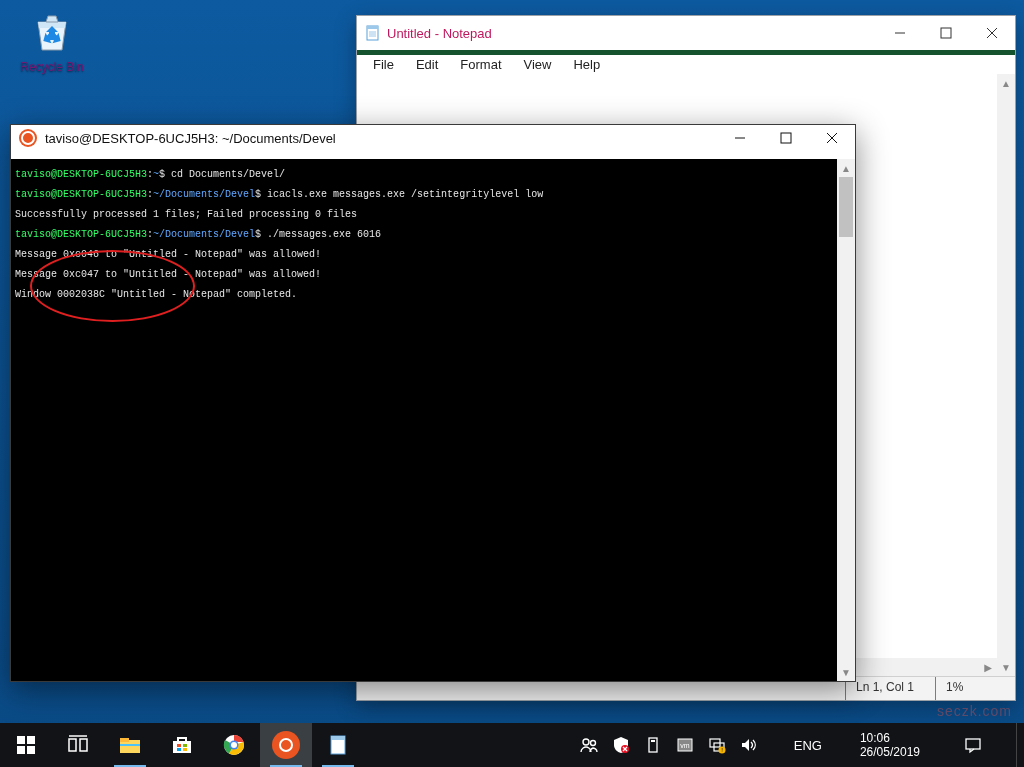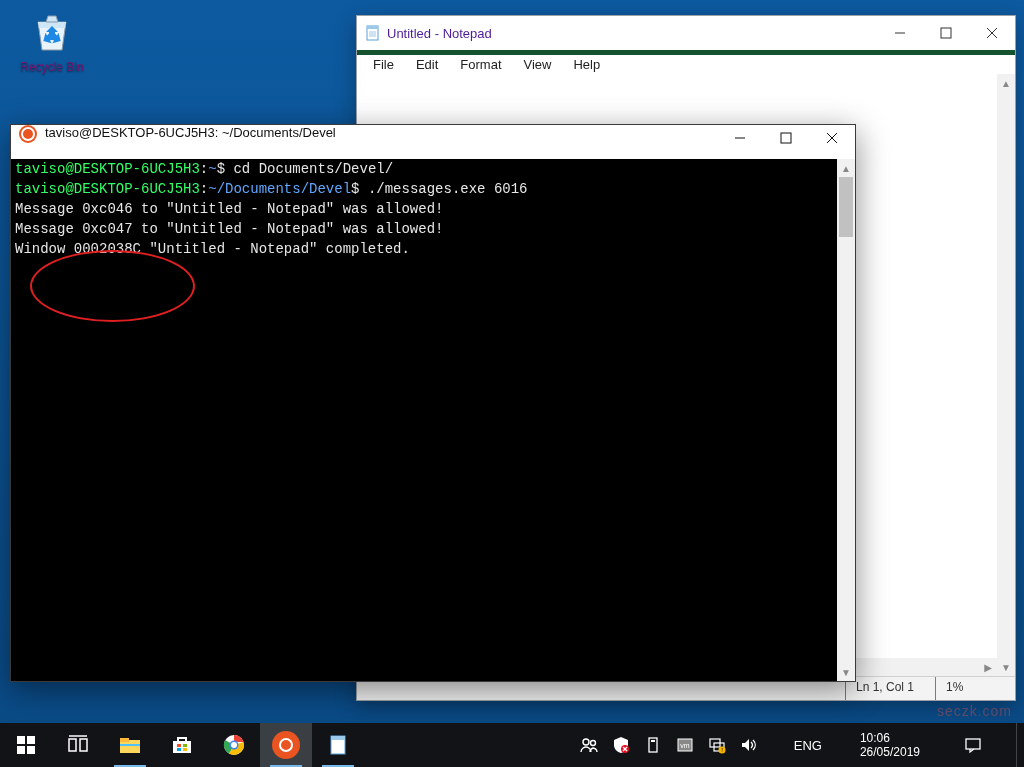--- a/index.html
+++ b/index.html
@@ -10,21 +10,21 @@
   .desktop-icon { position: absolute; top: 8px; left: 12px; width: 80px; text-align: center; color: #701a75; font-size: 12px; text-shadow: 0 1px 2px rgba(0,0,0,.6); }
   .recycle-bin-svg { width: 48px; height: 48px; margin: 0 auto 4px; display:block; }
 
   
   .notepad {
     position: absolute; left: 356px; top: 15px; width: 660px; height: 686px;
     background: #fff; border: 1px solid #9aa0a6; box-shadow: 0 6px 20px rgba(0,0,0,.3);
   }
   .np-titlebar { height: 34px; display:flex; align-items:center; padding: 0 0 0 8px; background: #fff; }
   .np-icon { width:16px; height:16px; margin-right:6px; }
-  .np-title { color:#4c1d95; font-size:13px; flex:1; }
+  .np-title { color:#be185d; font-size:13px; flex:1; }
   .np-btns { display:flex; height:100%; }
   .np-btn { width:46px; display:flex; align-items:center; justify-content:center; color:#333; font-size:13px; }
   .np-menu { height:24px; display:flex; align-items:center; gap:2px; padding:0 6px; font-size:13px; color:#222; border-top:5px solid #14532d; }
   .np-menu span { padding:2px 10px; }
   .np-body { position:absolute; top:58px; left:0; right:0; bottom:24px; background:#fff; }
   .np-scroll-v { position:absolute; right:0; top:0; bottom:0; width:18px; background:#f1f1f1; }
   .np-scroll-up, .np-scroll-down { position:absolute; left:0; width:18px; height:18px; display:flex; align-items:center; justify-content:center; color:#888; font-size:10px;}
   .np-scroll-up { top:0; }
   .np-scroll-down { bottom:0; }
   .np-scroll-h { position:absolute; left:0; right:18px; bottom:24px; height:18px; background:#f1f1f1; }
@@ -33,27 +33,27 @@
   .np-status .cell { padding:3px 10px; border-left:1px solid #8b5cf6; }
   .np-status .cell:first-child { border-left:none; flex:1; }
   .np-status .col { width:90px; }
   .np-status .zoom { width:80px; }
 
   
   .terminal {
     position: absolute; left: 10px; top: 124px; width: 846px; height: 558px;
     background: #fff; border:1px solid #3a3a3a; box-shadow: 0 8px 30px rgba(0,0,0,.45);
   }
-  .term-titlebar { height:34px; background:#fff; display:flex; padding:0 0 8px 8px; }
+  .term-titlebar { height:34px; background:#fff; display:flex; align-items:center; padding:0 0 8px 8px; }
   .ubuntu-icon { width:18px; height:18px; border-radius:50%; background:#E95420; display:flex; align-items:center; justify-content:center; margin-right:8px; position:relative;}
   .ubuntu-icon::before { content:""; width:10px;height:10px; border:2px solid #fff; border-radius:50%; position:absolute;}
   .term-title { font-size:13px; color:#111; flex:1; }
   .term-btns { display:flex; height:100%; }
   .term-btn { width:46px; display:flex;align-items:center;justify-content:center; font-size:13px; color:#111;}
-  .term-body { position:absolute; top:34px; left:0; right:0; bottom:0; background:#000; font-family: Consolas, "Courier New", monospace; font-size:14px; line-height:20px; color:#ccc; padding:0 4px; overflow:hidden;}
+  .term-body { position:absolute; top:34px; left:0; right:0; bottom:0; background:#000; font-family: Consolas, "Courier New", monospace; font-size:10px; line-height:20px; color:#ccc; padding:6px 4px; overflow:hidden;}
   .term-scroll { position:absolute; right:0; top:34px; bottom:0; width:18px; background:#f1f1f1;}
   .term-scroll .arrow { position:absolute; left:0; width:18px; height:18px; display:flex;align-items:center;justify-content:center; color:#888; font-size:10px;}
   .term-scroll .arrow.up{top:0;} .term-scroll .arrow.down{bottom:0;}
   .term-scroll .thumb { position:absolute; left:2px; width:14px; top:18px; height:60px; background:#c1c1c1;}
   .g { color:#33ff66; } 
   .b { color:#5fa8ff; } 
   .w { color:#e6e6e6; } 
 
   
   .red-ring { position:absolute; left:30px; top:250px; width:165px; height:72px; border:2px solid #e02020; border-radius:50%; pointer-events:none; z-index:50;}
@@ -167,20 +167,22 @@
       <div class="term-btn">
         <svg width="12" height="12">
             <line x1="1" y1="1" x2="11" y2="11" stroke="#111"></line>
             <line x1="11" y1="1" x2="1" y2="11" stroke="#111"></line>
           </svg>
       </div>
     </div>
   </div>
   <div class="term-body">
     <div><span class="g">taviso@DESKTOP-6UCJ5H3</span><span class="w">:</span><span class="b">~</span><span class="w">$ </span><span class="w">cd Documents/Devel/</span></div>
+    <div><span class="g">taviso@DESKTOP-6UCJ5H3</span><span class="w">:</span><span class="b">~/Documents/Devel</span><span class="w">$ </span><span class="w">icacls.exe messages.exe /setintegritylevel low</span></div>
+    <div class="w">Successfully processed 1 files; Failed processing 0 files</div>
     <div><span class="g">taviso@DESKTOP-6UCJ5H3</span><span class="w">:</span><span class="b">~/Documents/Devel</span><span class="w">$ </span><span class="w">./messages.exe 6016</span></div>
     <div class="w">Message 0xc046 to "Untitled - Notepad" was allowed!</div>
     <div class="w">Message 0xc047 to "Untitled - Notepad" was allowed!</div>
     <div class="w">Window 0002038C "Untitled - Notepad" completed.</div>
   </div>
   <div class="term-scroll">
     <div class="arrow up">▲</div>
     <div class="thumb"></div>
     <div class="arrow down">▼</div>
   </div>

